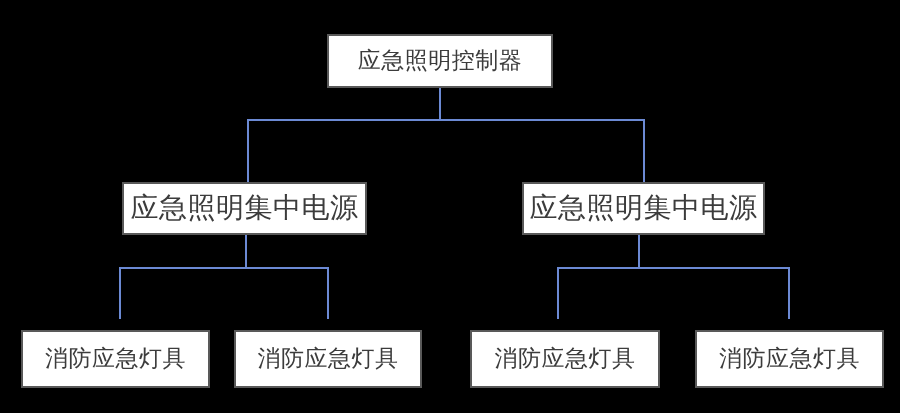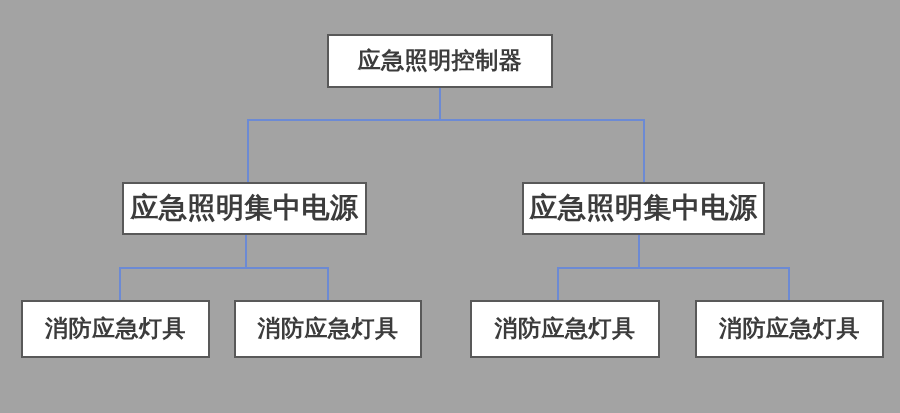--- a/index.html
+++ b/index.html
@@ -66,34 +66,34 @@
     left: 522px;
     top: 182px;
     width: 243px;
     height: 53px;
   }
   .node-mid-left .node-label,
   .node-mid-right .node-label { font-size: 28px; }
 
   
   .node-leaf {
-    top: 300px;
+    top: 330px;
     height: 58px;
     justify-content: center;
   }
   .node-leaf .node-label { font-size: 23px; }
   .node-leaf-1 { left: 21px;  width: 189px; }
   .node-leaf-2 { left: 234px; width: 188px; }
   .node-leaf-3 { left: 470px; width: 190px; }
   .node-leaf-4 { left: 695px; width: 189px; }
 </style>
 </head>
 <body>
 
-<div id="diagram-canvas" style="background: #a3a3a3; font-weight: bold;">
+<div id="diagram-canvas" style="background: #000000;">
 
   <svg id="connector-layer" viewBox="0 0 900 413" width="900" height="413" xmlns="http://www.w3.org/2000/svg">
     <g fill="none" stroke="#6c8ad4" stroke-width="2" stroke-linecap="square" stroke-linejoin="miter">
 
       <path d="M 440,88 L 440,120"></path>
       <path d="M 248,120 L 644,120"></path>
       <path d="M 248,120 L 248,182"></path>
       <path d="M 644,120 L 644,182"></path>
 
       <path d="M 246,235 L 246,268"></path>

